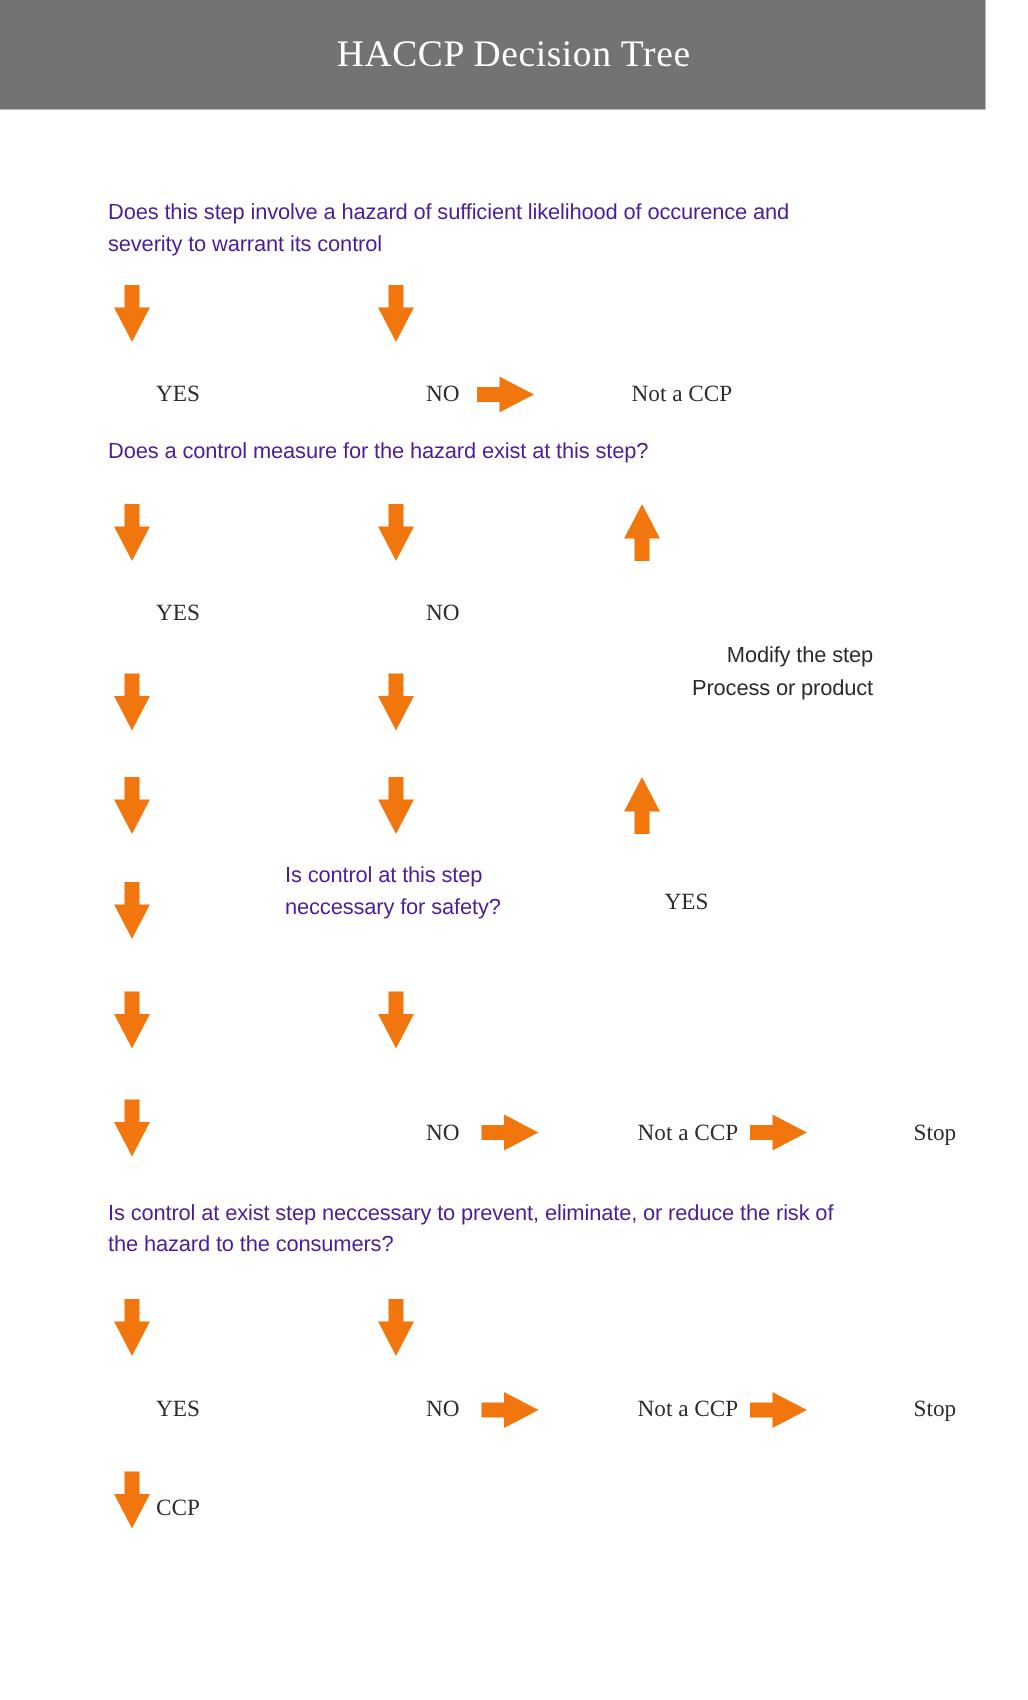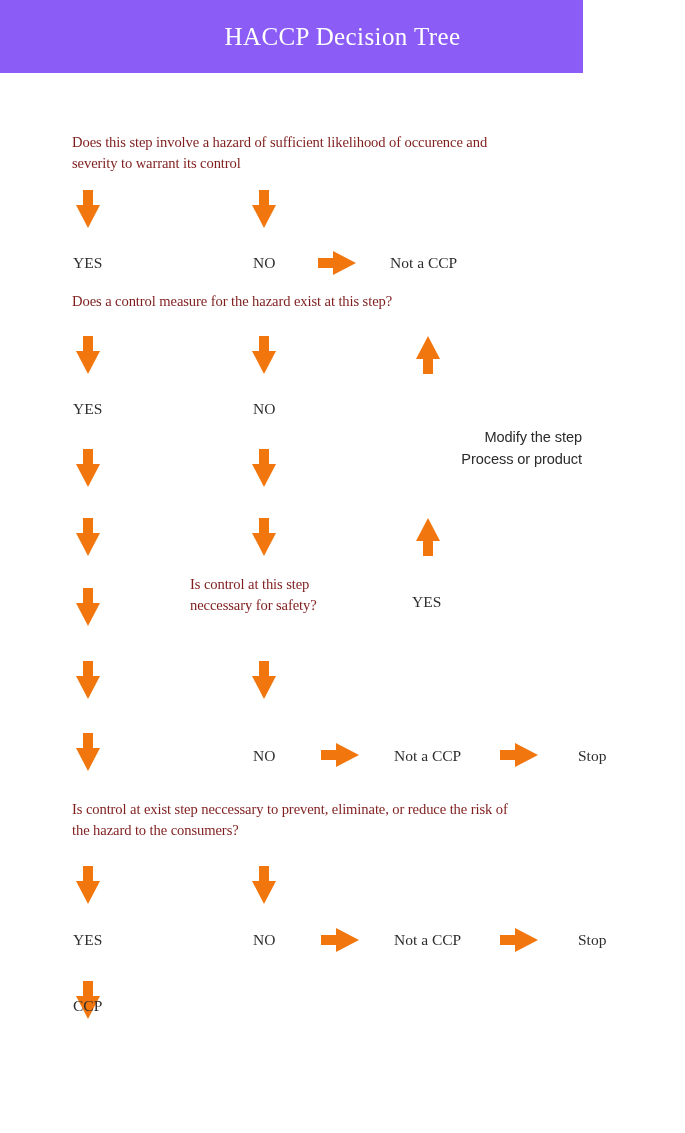--- a/index.html
+++ b/index.html
@@ -15,23 +15,23 @@
     overflow: hidden;
     font-family: "Liberation Sans", sans-serif;
     -webkit-font-smoothing: antialiased;
   }
 
   
   #header-banner {
     position: absolute;
     left: 0;
     top: 0;
-    width: 583px;
+    width: 657px;
     height: 73px;
-    background: #8b5cf6;
+    background: #737373;
     text-decoration: underline;
   }
   #page-title {
     position: absolute;
     left: 0;
     top: 0;
     width: 685px;
     height: 73px;
     line-height: 73px;
     text-align: center;
@@ -48,43 +48,44 @@
     position: absolute;
     left: 0;
     top: 73px;
     width: 685px;
     height: 1060px;
   }
 
   
   .q-text {
     position: absolute;
-    font-family: Liberation Serif, serif;
+    font-family: Liberation Sans, sans-serif;
     font-size: 14.6px;
     line-height: 21px;
-    color: #7f1d1d;
+    color: #4c1d95;
     white-space: pre-line;
     letter-spacing: -0.1px;
   }
   .note-text {
     position: absolute;
     font-family: "Liberation Sans", sans-serif;
     font-size: 14.6px;
     line-height: 22px;
     color: #2b2b2b;
     white-space: pre-line;
     letter-spacing: -0.1px;
   }
   .label-serif {
     position: absolute;
     font-family: "Liberation Serif", serif;
     font-size: 15.5px;
     line-height: 18px;
     color: #2d2d2d;
     white-space: nowrap;
+    margin-left: 31px;
   }
 
   
   .arrow {
     position: absolute;
   }
   .arrow-down, .arrow-up {
     width: 24px;
     height: 38px;
   }

